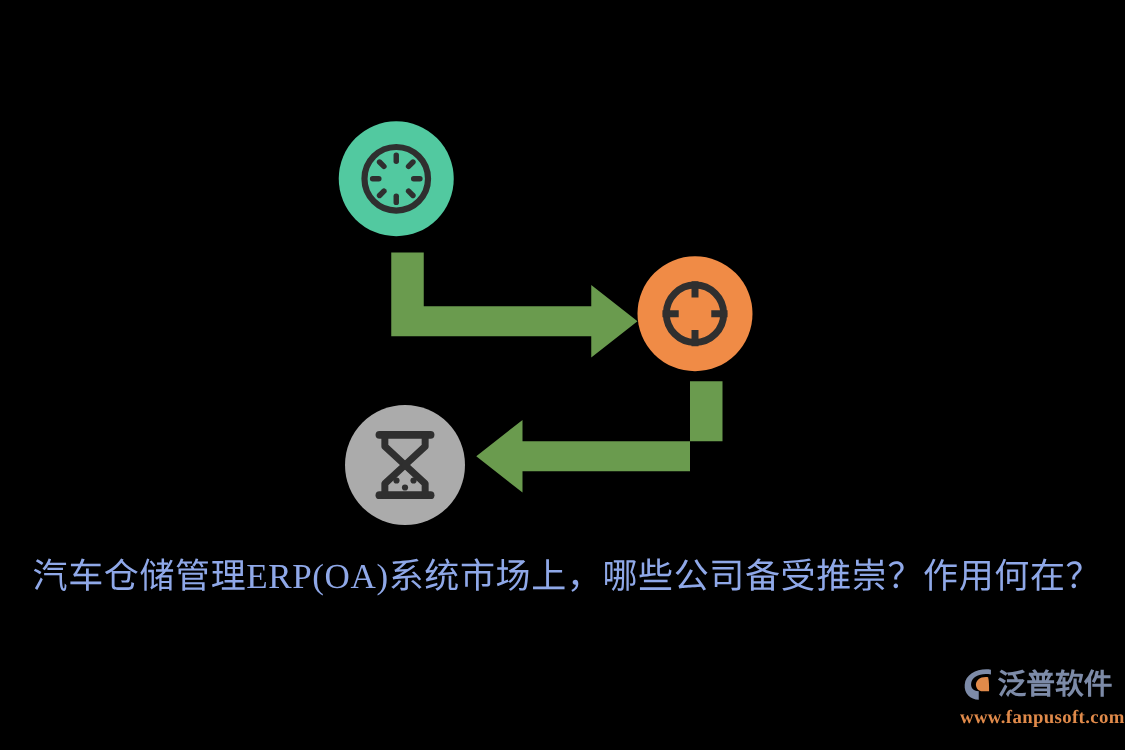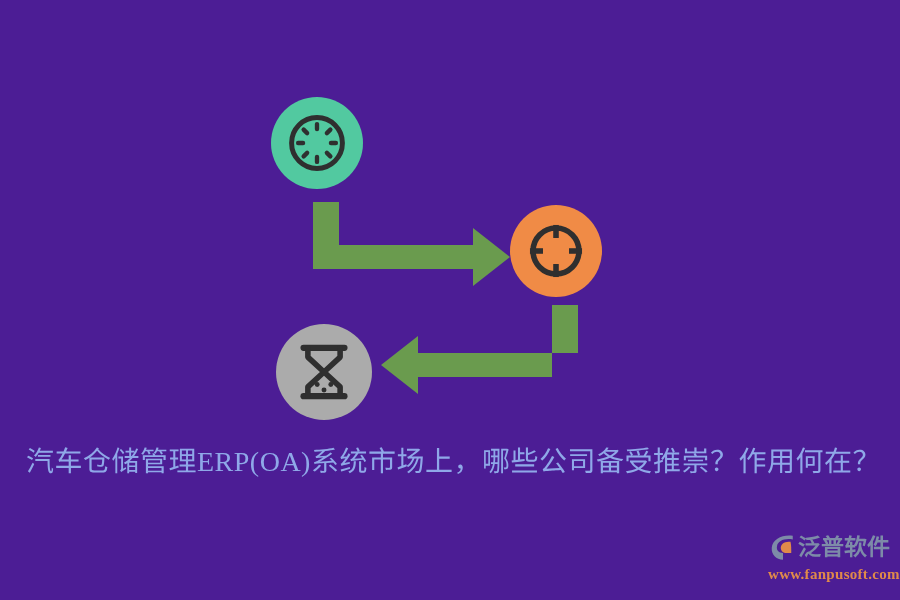--- a/index.html
+++ b/index.html
@@ -8,21 +8,21 @@
     padding: 0;
     background: #ffffff;
   }
   body {
     font-family: "Liberation Sans", "DejaVu Sans", sans-serif;
   }
   #stage {
     position: relative;
     width: 900px;
     height: 600px;
-    background: #4c1d95;
+    background: #000000;
     overflow: hidden;
   }
 
   
   .node {
     position: absolute;
     border-radius: 50%;
     display: flex;
     align-items: center;
     justify-content: center;

